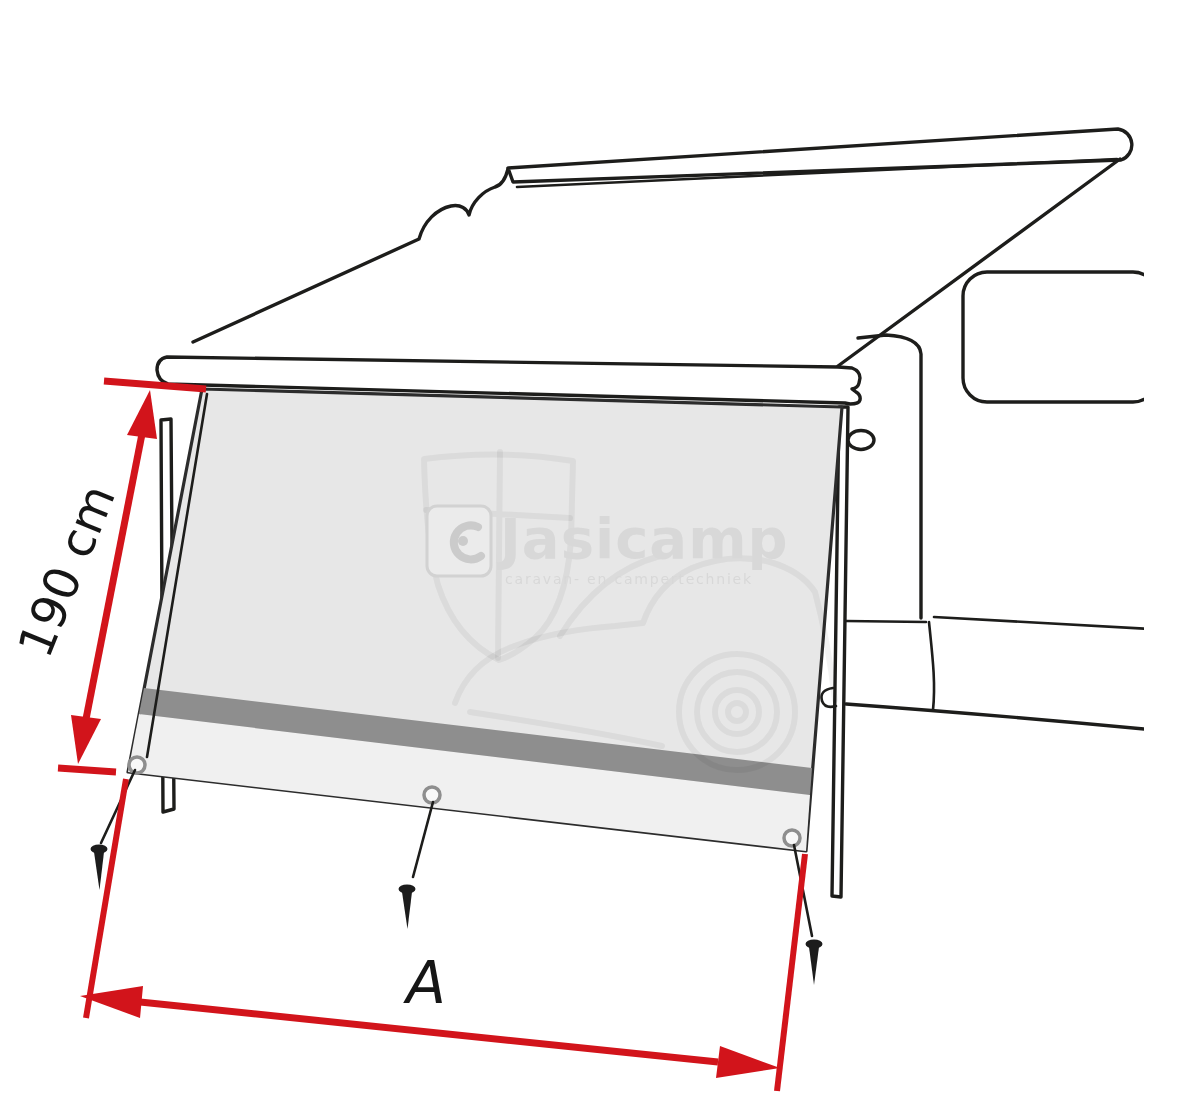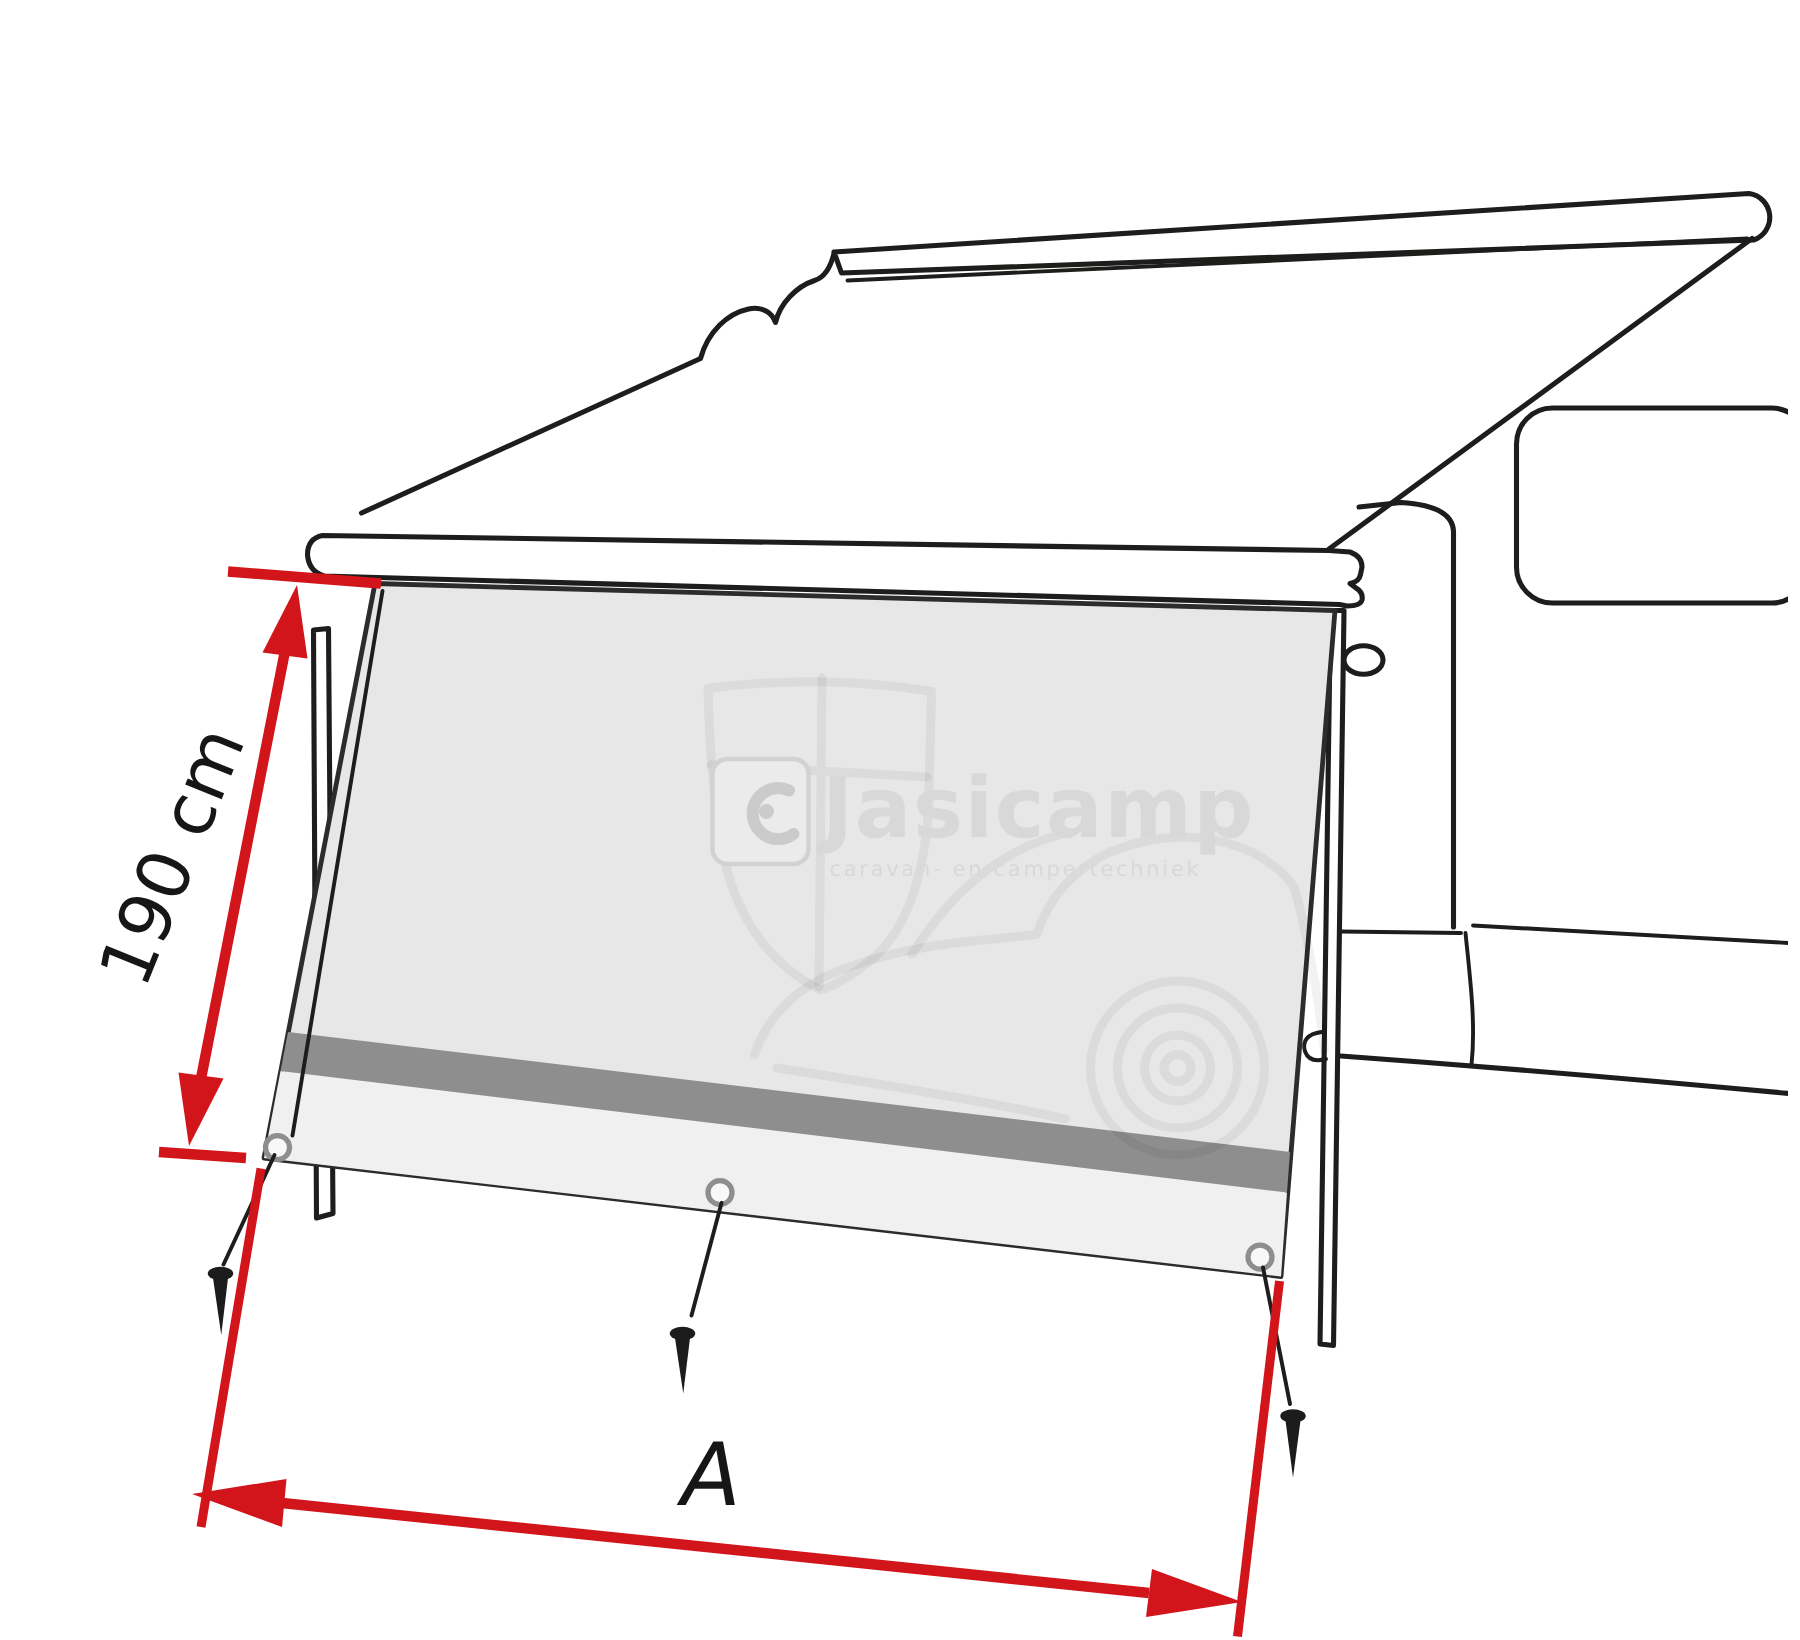--- a/index.html
+++ b/index.html
@@ -1,17 +1,17 @@
 <!DOCTYPE html>
 <html><head>
 <meta charset="utf-8">
 <style>
   html,body{margin:0;padding:0;background:#fff;}
   .stage{position:relative;width:1144px;height:1093px;background:#fff;overflow:hidden;
-         font-family:"DejaVu Sans","Liberation Sans",sans-serif;padding-left:48px;}
+         font-family:"DejaVu Sans","Liberation Sans",sans-serif;}
   svg{display:block}
   .ln{fill:none;stroke:#1d1d1b;stroke-width:3.4;stroke-linecap:round;stroke-linejoin:round;}
   .ln2{fill:none;stroke:#1d1d1b;stroke-width:2.6;stroke-linecap:round;}
   .white{fill:#ffffff;stroke:#1d1d1b;stroke-width:3.4;stroke-linejoin:round;}
   .faint{fill:none;stroke:#000;stroke-width:6;opacity:0.05;stroke-linecap:round;stroke-linejoin:round;}
   .dimline{stroke-linecap:butt;fill:none;}
   .lbl{font-family:"DejaVu Sans","Liberation Sans",sans-serif;}
 </style>
 </head>
 <body>

